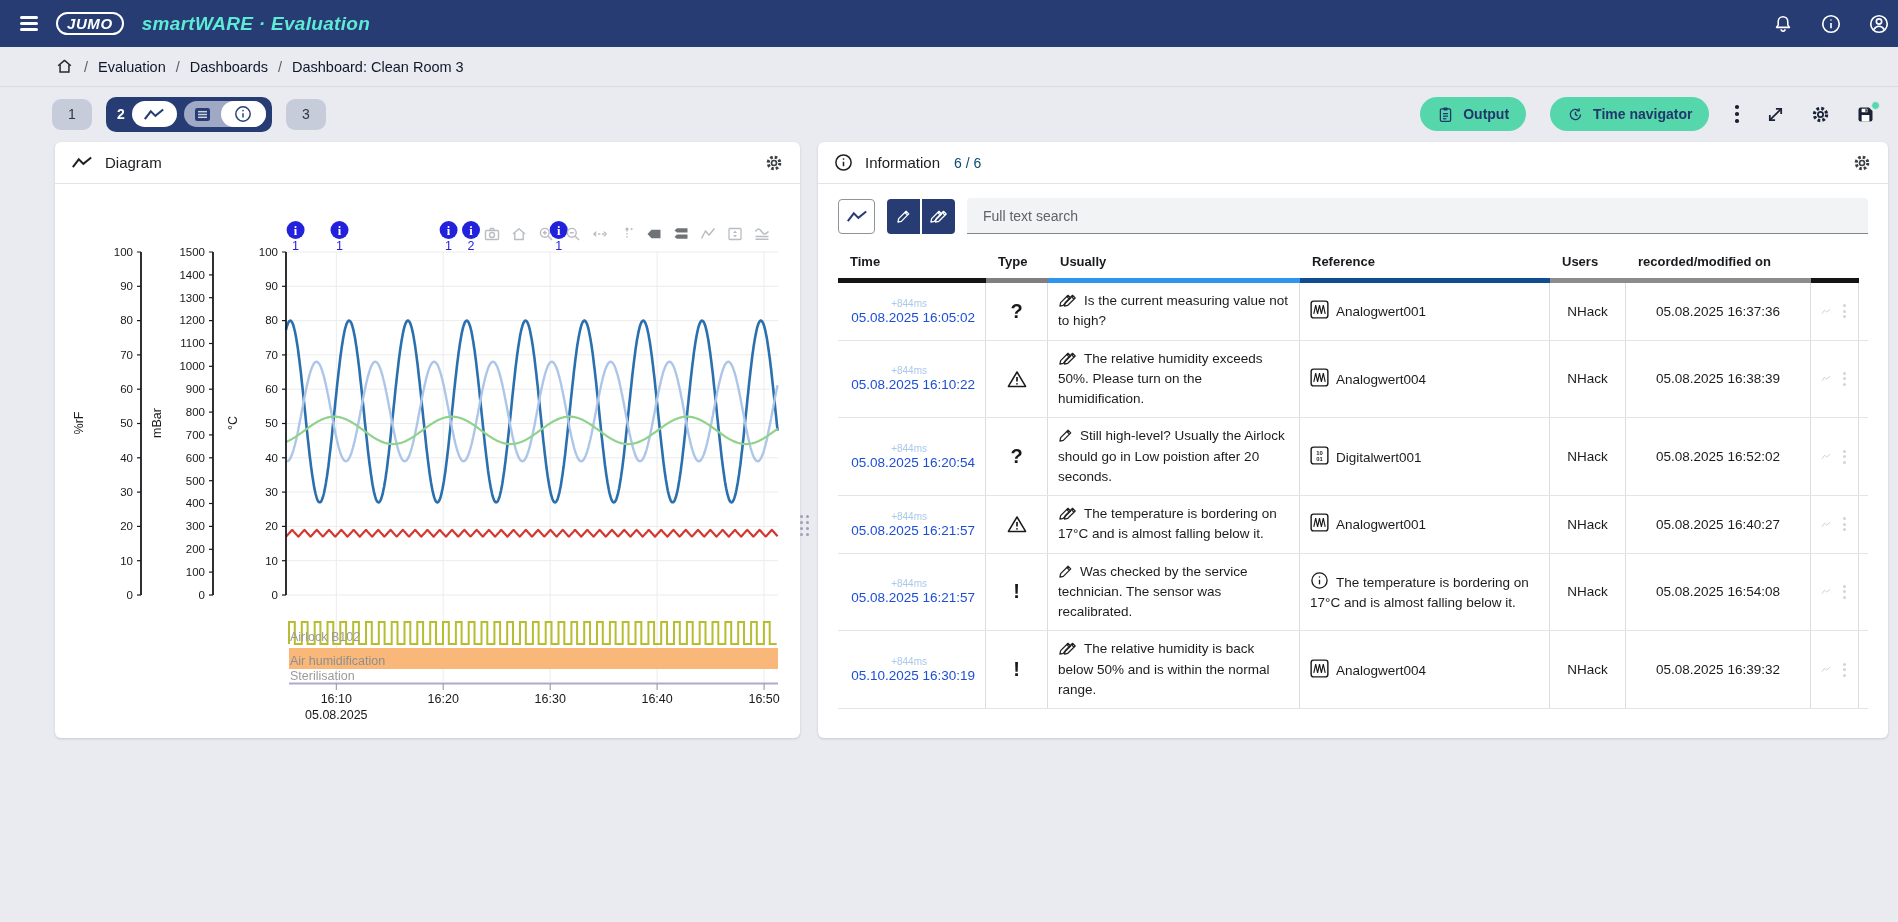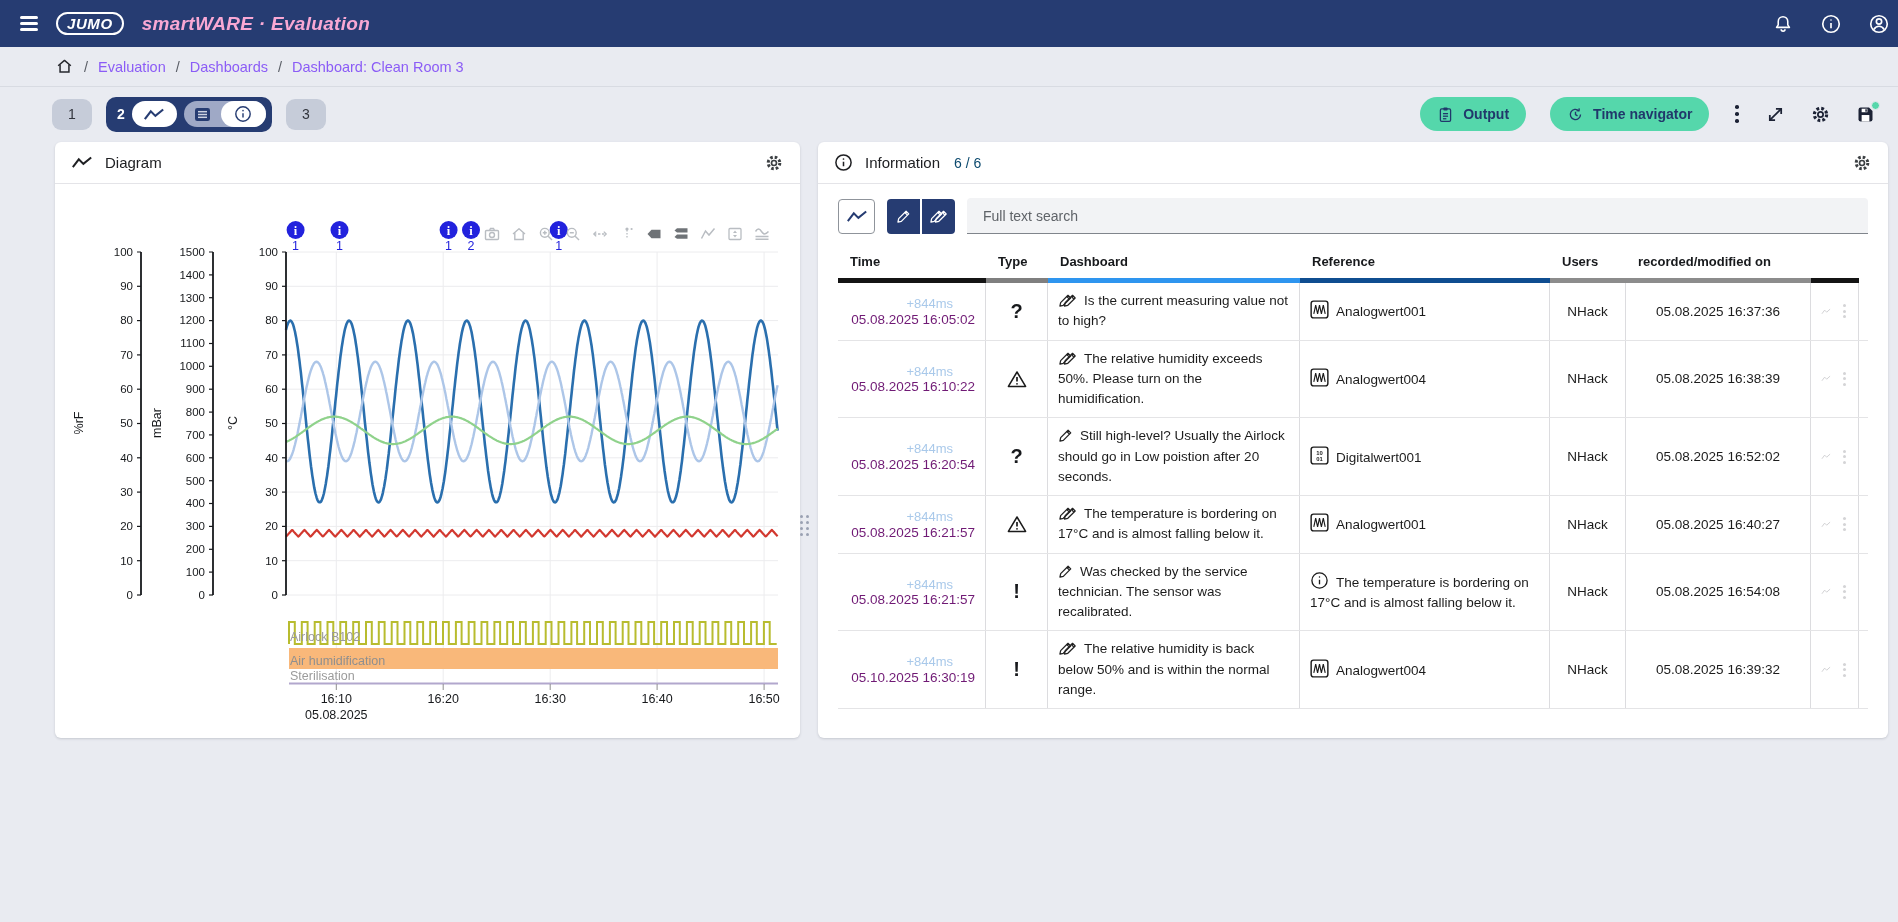--- a/index.html
+++ b/index.html
@@ -6,27 +6,27 @@
   html,body{width:1898px;height:922px;overflow:hidden}
   body{background:#e9ebf1;font-family:"Liberation Sans",sans-serif;color:#1c1c1c}
   svg{display:block}
 
   
   .topbar{height:47px;background:#263c72;display:flex;align-items:center;justify-content:space-between;padding:0 8px 0 16px}
   .tb-left{display:flex;align-items:center;gap:18px}
   .hamburger{width:22px;display:flex;flex-direction:column;gap:3.5px;cursor:pointer;padding:4px}
   .hamburger i{display:block;height:2.4px;width:18px;background:#fff;border-radius:2px}
   .brand{border:2px solid #fff;border-radius:15px;padding:1px 9px;color:#fff;font-weight:800;font-style:italic;font-size:15px;letter-spacing:.6px}
-  .app-title{color:#f9a8d4;font-style:italic;font-weight:600;font-size:19px;letter-spacing:.3px}
+  .app-title{color:#5eead4;font-style:italic;font-weight:600;font-size:19px;letter-spacing:.3px}
   .tb-right{display:flex;align-items:center;gap:26px;color:#fff}
   .tb-ic{cursor:pointer;display:flex}
 
   
   .breadcrumb{height:40px;display:flex;align-items:center;gap:10px;padding:0 20px 0 55px;border-bottom:1px solid #d8dbe2;font-size:14.5px;color:#3a3e47}
-  .breadcrumb a{color:#8b5cf6;text-decoration:none;cursor:pointer}
+  .breadcrumb a{color:#0f172a;text-decoration:none;cursor:pointer}
   .bc-sep{color:#5a5e66}
   .bc-home{display:flex;color:#26282e;cursor:pointer}
 
   
   .toolbar{height:54px;display:flex;align-items:center;justify-content:space-between;padding:0 22px 0 52px}
   .tabs{display:flex;align-items:center;gap:14px}
   .pill{min-width:40px;height:31px;border:none;background:#c6ccd9;border-radius:9px;font-size:14px;color:#31343c;cursor:pointer;font-family:inherit}
   .tab-group{display:flex;align-items:center;background:#263c72;border-radius:10px;height:35px;padding:0 6px 0 11px;gap:7px}
   .tab2num{color:#fff;font-size:14px;font-weight:600}
   .oval{width:45px;height:26px;border-radius:13px;display:flex;align-items:center;justify-content:center;cursor:pointer}
@@ -70,22 +70,22 @@
   .search-input{flex:1;height:36px;background:#f2f3f5;border:none;border-bottom:1px solid #80858c;border-radius:4px 4px 0 0;padding:0 16px;font-size:14px;font-family:inherit;color:#1c1c1c}
   .search-input::placeholder{color:#5f6368}
 
   
   .itable{margin:12px 20px 0 20px;--tcols:148px 62px 252px 250px 76px 185px 48px}
   .ithead{display:grid;grid-template-columns:var(--tcols)}
   .th{font-size:13px;font-weight:700;color:#17191c;padding:8px 10px 9px 12px;border-bottom:5px solid #14532d}
   .trow{display:grid;grid-template-columns:var(--tcols);border-bottom:1px solid #e4e4e6}
   .cell{padding:8px 10px;border-right:1px solid #dcdcdf;display:flex;align-items:center;min-height:56px;font-size:13.5px}
   .c-time{flex-direction:column;align-items:flex-end;justify-content:center;text-align:right}
-  .ms{font-size:13px;color:#a9c9ea;margin-right:22px;line-height:1.2}
-  .tstamp{color:#701a75;white-space:nowrap}
+  .ms{font-size:10px;color:#a9c9ea;margin-right:48px;line-height:1.2}
+  .tstamp{color:#1d4ed8;white-space:nowrap}
   .c-type{justify-content:center}
   .tglyph{font-size:20px;font-weight:700;color:#17191c}
   .c-flow{display:block;line-height:1.5}
   .c-flow .pic,.c-flow .ric{vertical-align:-3px;display:inline;margin-right:7px}
   .c-users,.c-rec{justify-content:center;white-space:nowrap}
   .c-act{justify-content:flex-end;gap:12px;padding-right:12px}
   .kebab-sm{display:flex;flex-direction:column;gap:2.6px}
   .kebab-sm i{width:3px;height:3px;border-radius:50%;background:#d4d4d6}
 </style>
 </head>
@@ -506,21 +506,21 @@
             </svg>
         </button>
       </span>
       <input class="search-input" type="text" placeholder="Full text search" style="">
     </div>
 
     <div class="itable" id="info-table">
         <div class="ithead">
           <div class="th" style="border-bottom-color: rgb(20, 20, 20);">Time</div>
           <div class="th" style="border-bottom-color: rgb(127, 127, 127);">Type</div>
-          <div class="th" style="border-bottom-color: rgb(46, 149, 239);">Dashboard</div>
+          <div class="th" style="border-bottom-color: rgb(46, 149, 239);">Usually</div>
           <div class="th" style="border-bottom-color: rgb(15, 77, 144);">Reference</div>
           <div class="th" style="border-bottom-color: rgb(140, 140, 140);">Users</div>
           <div class="th" style="border-bottom-color: rgb(140, 140, 140);">recorded/modified on</div>
           <div class="th" style="border-bottom-color: rgb(20, 20, 20);"></div>
         </div>
         <div class="trow">
           <div class="cell c-time">
             <span class="ms">+844ms</span>
             <span class="tstamp">05.08.2025 16:05:02</span>
           </div>

